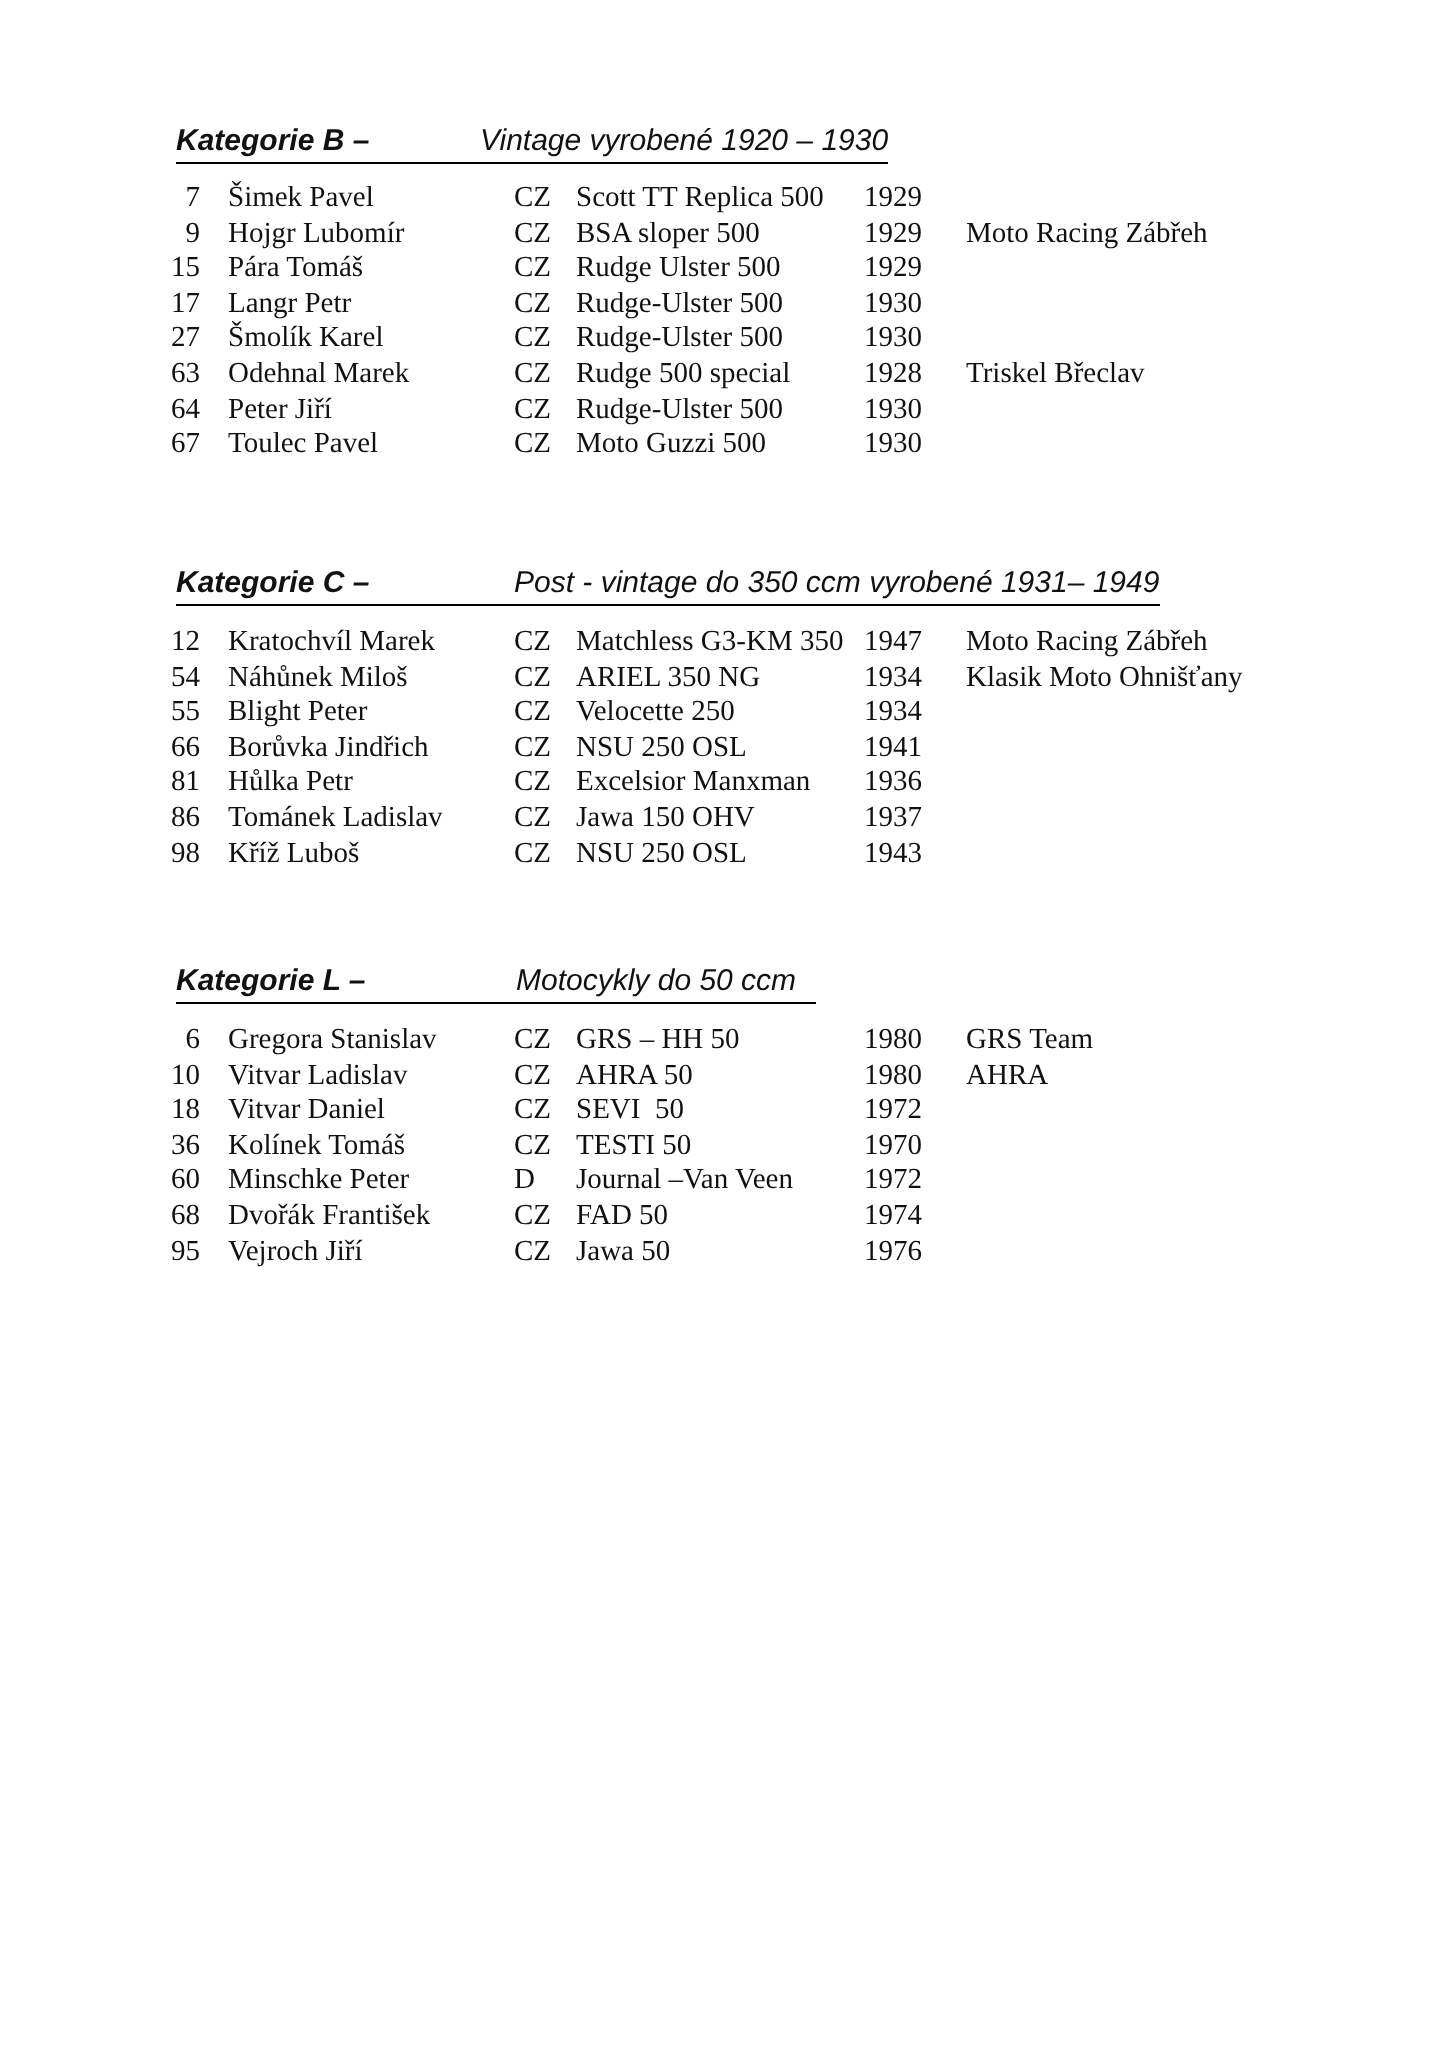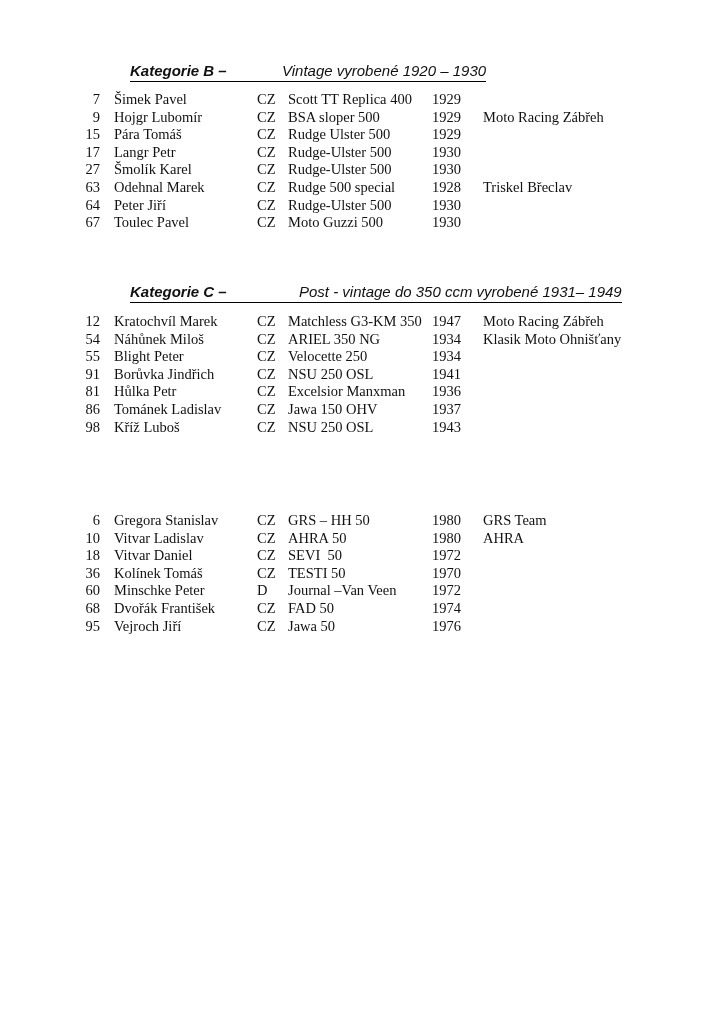--- a/index.html
+++ b/index.html
@@ -21,21 +21,20 @@
     position: absolute;
     left: 88px;
     display: inline-block;
     font-family: "Liberation Sans", sans-serif;
     font-size: 15px;
     font-style: italic;
     line-height: 18px;
     border-bottom: 1.5px solid #000000;
     padding-bottom: 1px;
     white-space: nowrap;
-    margin-left: 42px;
   }
   .section-header .ht-left {
     display: inline-block;
     font-weight: bold;
   }
   .section-header.hdr-b .ht-left { width: 152px; }
   .section-header.hdr-c .ht-left { width: 169px; }
   .section-header.hdr-l .ht-left { width: 170px; }
   .section-header.hdr-l { padding-right: 10px; }
   .section-header .ht-right {
@@ -66,21 +65,21 @@
 <div id="page">
 
   <div class="section-header hdr-b" style="top:62px">
     <span class="ht-left">Kategorie B –</span><span class="ht-right">Vintage vyrobené 1920 – 1930</span>
   </div>
   <div class="rows" style="top:91px">
       <div class="row">
         <div class="cell cell-num">7</div>
         <div class="cell cell-name">Šimek Pavel</div>
         <div class="cell cell-country">CZ</div>
-        <div class="cell cell-machine">Scott TT Replica 400</div>
+        <div class="cell cell-machine">Scott TT Replica 500</div>
         <div class="cell cell-year">1929</div>
         <div class="cell cell-team"></div>
       </div>
       <div class="row">
         <div class="cell cell-num">9</div>
         <div class="cell cell-name">Hojgr Lubomír</div>
         <div class="cell cell-country">CZ</div>
         <div class="cell cell-machine">BSA sloper 500</div>
         <div class="cell cell-year">1929</div>
         <div class="cell cell-team">Moto Racing Zábřeh</div>
@@ -156,21 +155,21 @@
       </div>
       <div class="row">
         <div class="cell cell-num">55</div>
         <div class="cell cell-name">Blight Peter</div>
         <div class="cell cell-country">CZ</div>
         <div class="cell cell-machine">Velocette 250</div>
         <div class="cell cell-year">1934</div>
         <div class="cell cell-team"></div>
       </div>
       <div class="row">
-        <div class="cell cell-num">91</div>
+        <div class="cell cell-num">66</div>
         <div class="cell cell-name">Borůvka Jindřich</div>
         <div class="cell cell-country">CZ</div>
         <div class="cell cell-machine">NSU 250 OSL</div>
         <div class="cell cell-year">1941</div>
         <div class="cell cell-team"></div>
       </div>
       <div class="row">
         <div class="cell cell-num">81</div>
         <div class="cell cell-name">Hůlka Petr</div>
         <div class="cell cell-country">CZ</div>
@@ -189,20 +188,23 @@
       <div class="row">
         <div class="cell cell-num">98</div>
         <div class="cell cell-name">Kříž Luboš</div>
         <div class="cell cell-country">CZ</div>
         <div class="cell cell-machine">NSU 250 OSL</div>
         <div class="cell cell-year">1943</div>
         <div class="cell cell-team"></div>
       </div>
     </div>
 
+  <div class="section-header hdr-l" style="top:482px">
+    <span class="ht-left">Kategorie L –</span><span class="ht-right">Motocykly do 50 ccm</span>
+  </div>
   <div class="rows" style="top:512px">
       <div class="row">
         <div class="cell cell-num">6</div>
         <div class="cell cell-name">Gregora Stanislav</div>
         <div class="cell cell-country">CZ</div>
         <div class="cell cell-machine">GRS – HH 50</div>
         <div class="cell cell-year">1980</div>
         <div class="cell cell-team">GRS Team</div>
       </div>
       <div class="row">

